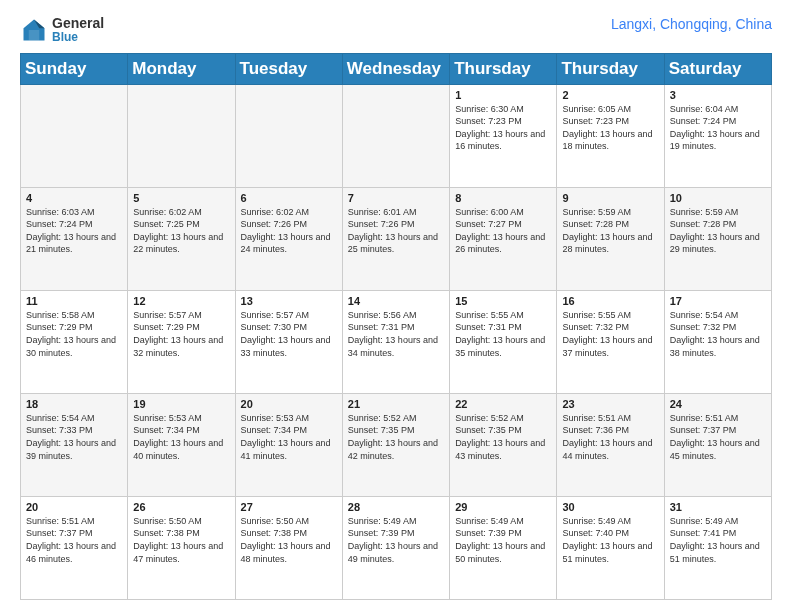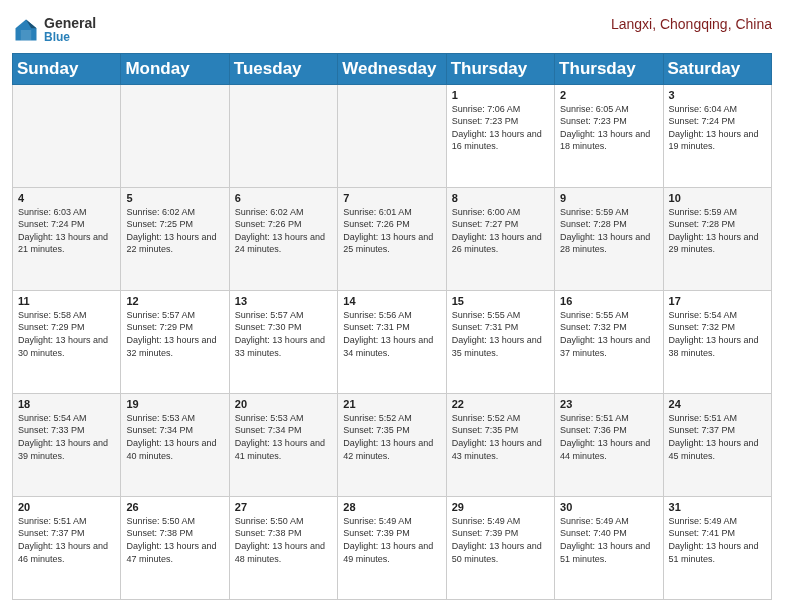--- a/index.html
+++ b/index.html
@@ -6,21 +6,21 @@
     body {
       width: 792px;
       height: 612px;
       font-family: Arial, sans-serif;
       background: #fff;
       overflow: hidden;
     }
     .page {
       width: 792px;
       height: 612px;
-      padding: 16px 20px 12px 12px;
+      padding: 16px 20px 12px 20px;
       display: flex;
       flex-direction: column;
     }
     .header {
       display: flex;
       align-items: flex-start;
       justify-content: space-between;
       margin-bottom: 8px;
     }
     .logo {
@@ -51,21 +51,21 @@
       text-align: right;
     }
     .month-title {
       font-size: 32px;
       font-weight: bold;
       color: #222;
       line-height: 1.1;
     }
     .location {
       font-size: 14px;
-      color: #7f1d1d;
+      color: #3b82f6;
     }
     .calendar {
       flex: 1;
       border: 1px solid #bbb;
       border-collapse: collapse;
       width: 100%;
       table-layout: fixed;
     }
     .calendar th {
       background: #2980b9;
@@ -138,21 +138,21 @@
       </tr>
     </thead>
     <tbody id="cal-body">
     <tr>
           <td class="empty"></td>
           <td class="empty"></td>
           <td class="empty"></td>
           <td class="empty"></td>
           <td>
             <span class="day-num">1</span>
-            <div class="day-info" style="white-space: pre-line;">Sunrise: 7:06 AM
+            <div class="day-info" style="white-space: pre-line;">Sunrise: 6:30 AM
 Sunset: 7:23 PM
 Daylight: 13 hours and 16 minutes.</div>
           </td>
           <td>
             <span class="day-num">2</span>
             <div class="day-info" style="white-space: pre-line;">Sunrise: 6:05 AM
 Sunset: 7:23 PM
 Daylight: 13 hours and 18 minutes.</div>
           </td>
           <td>

